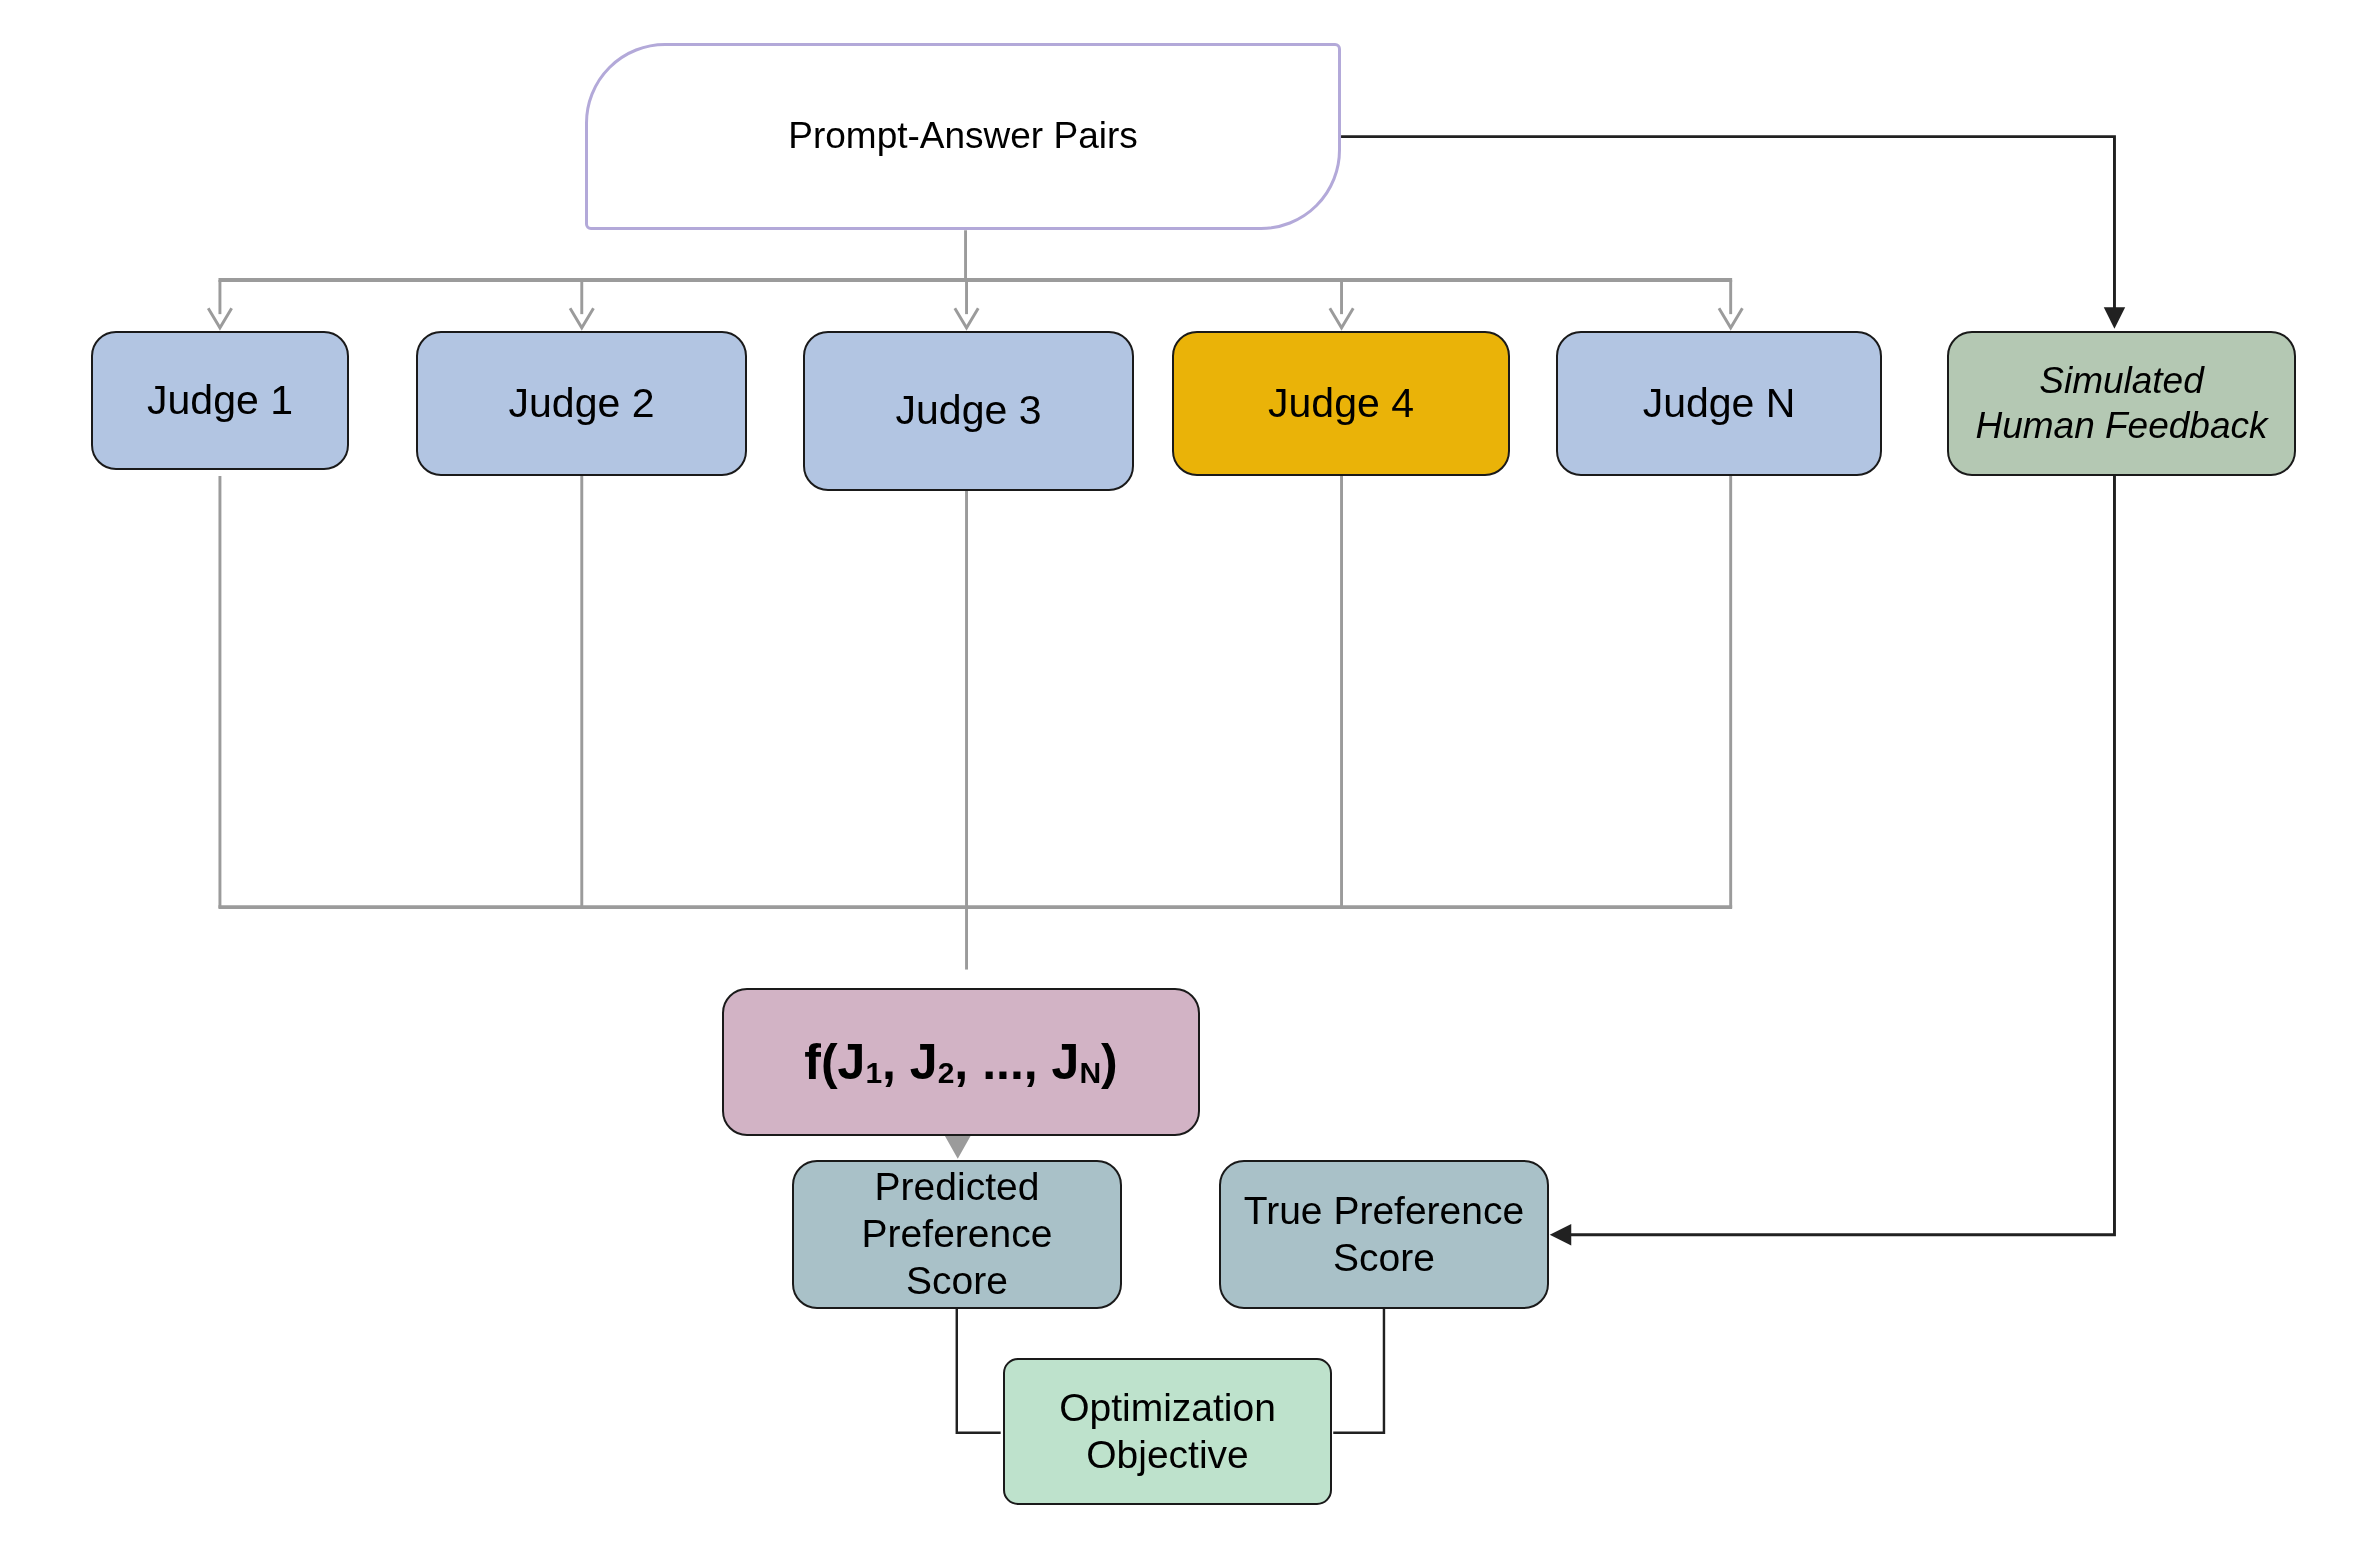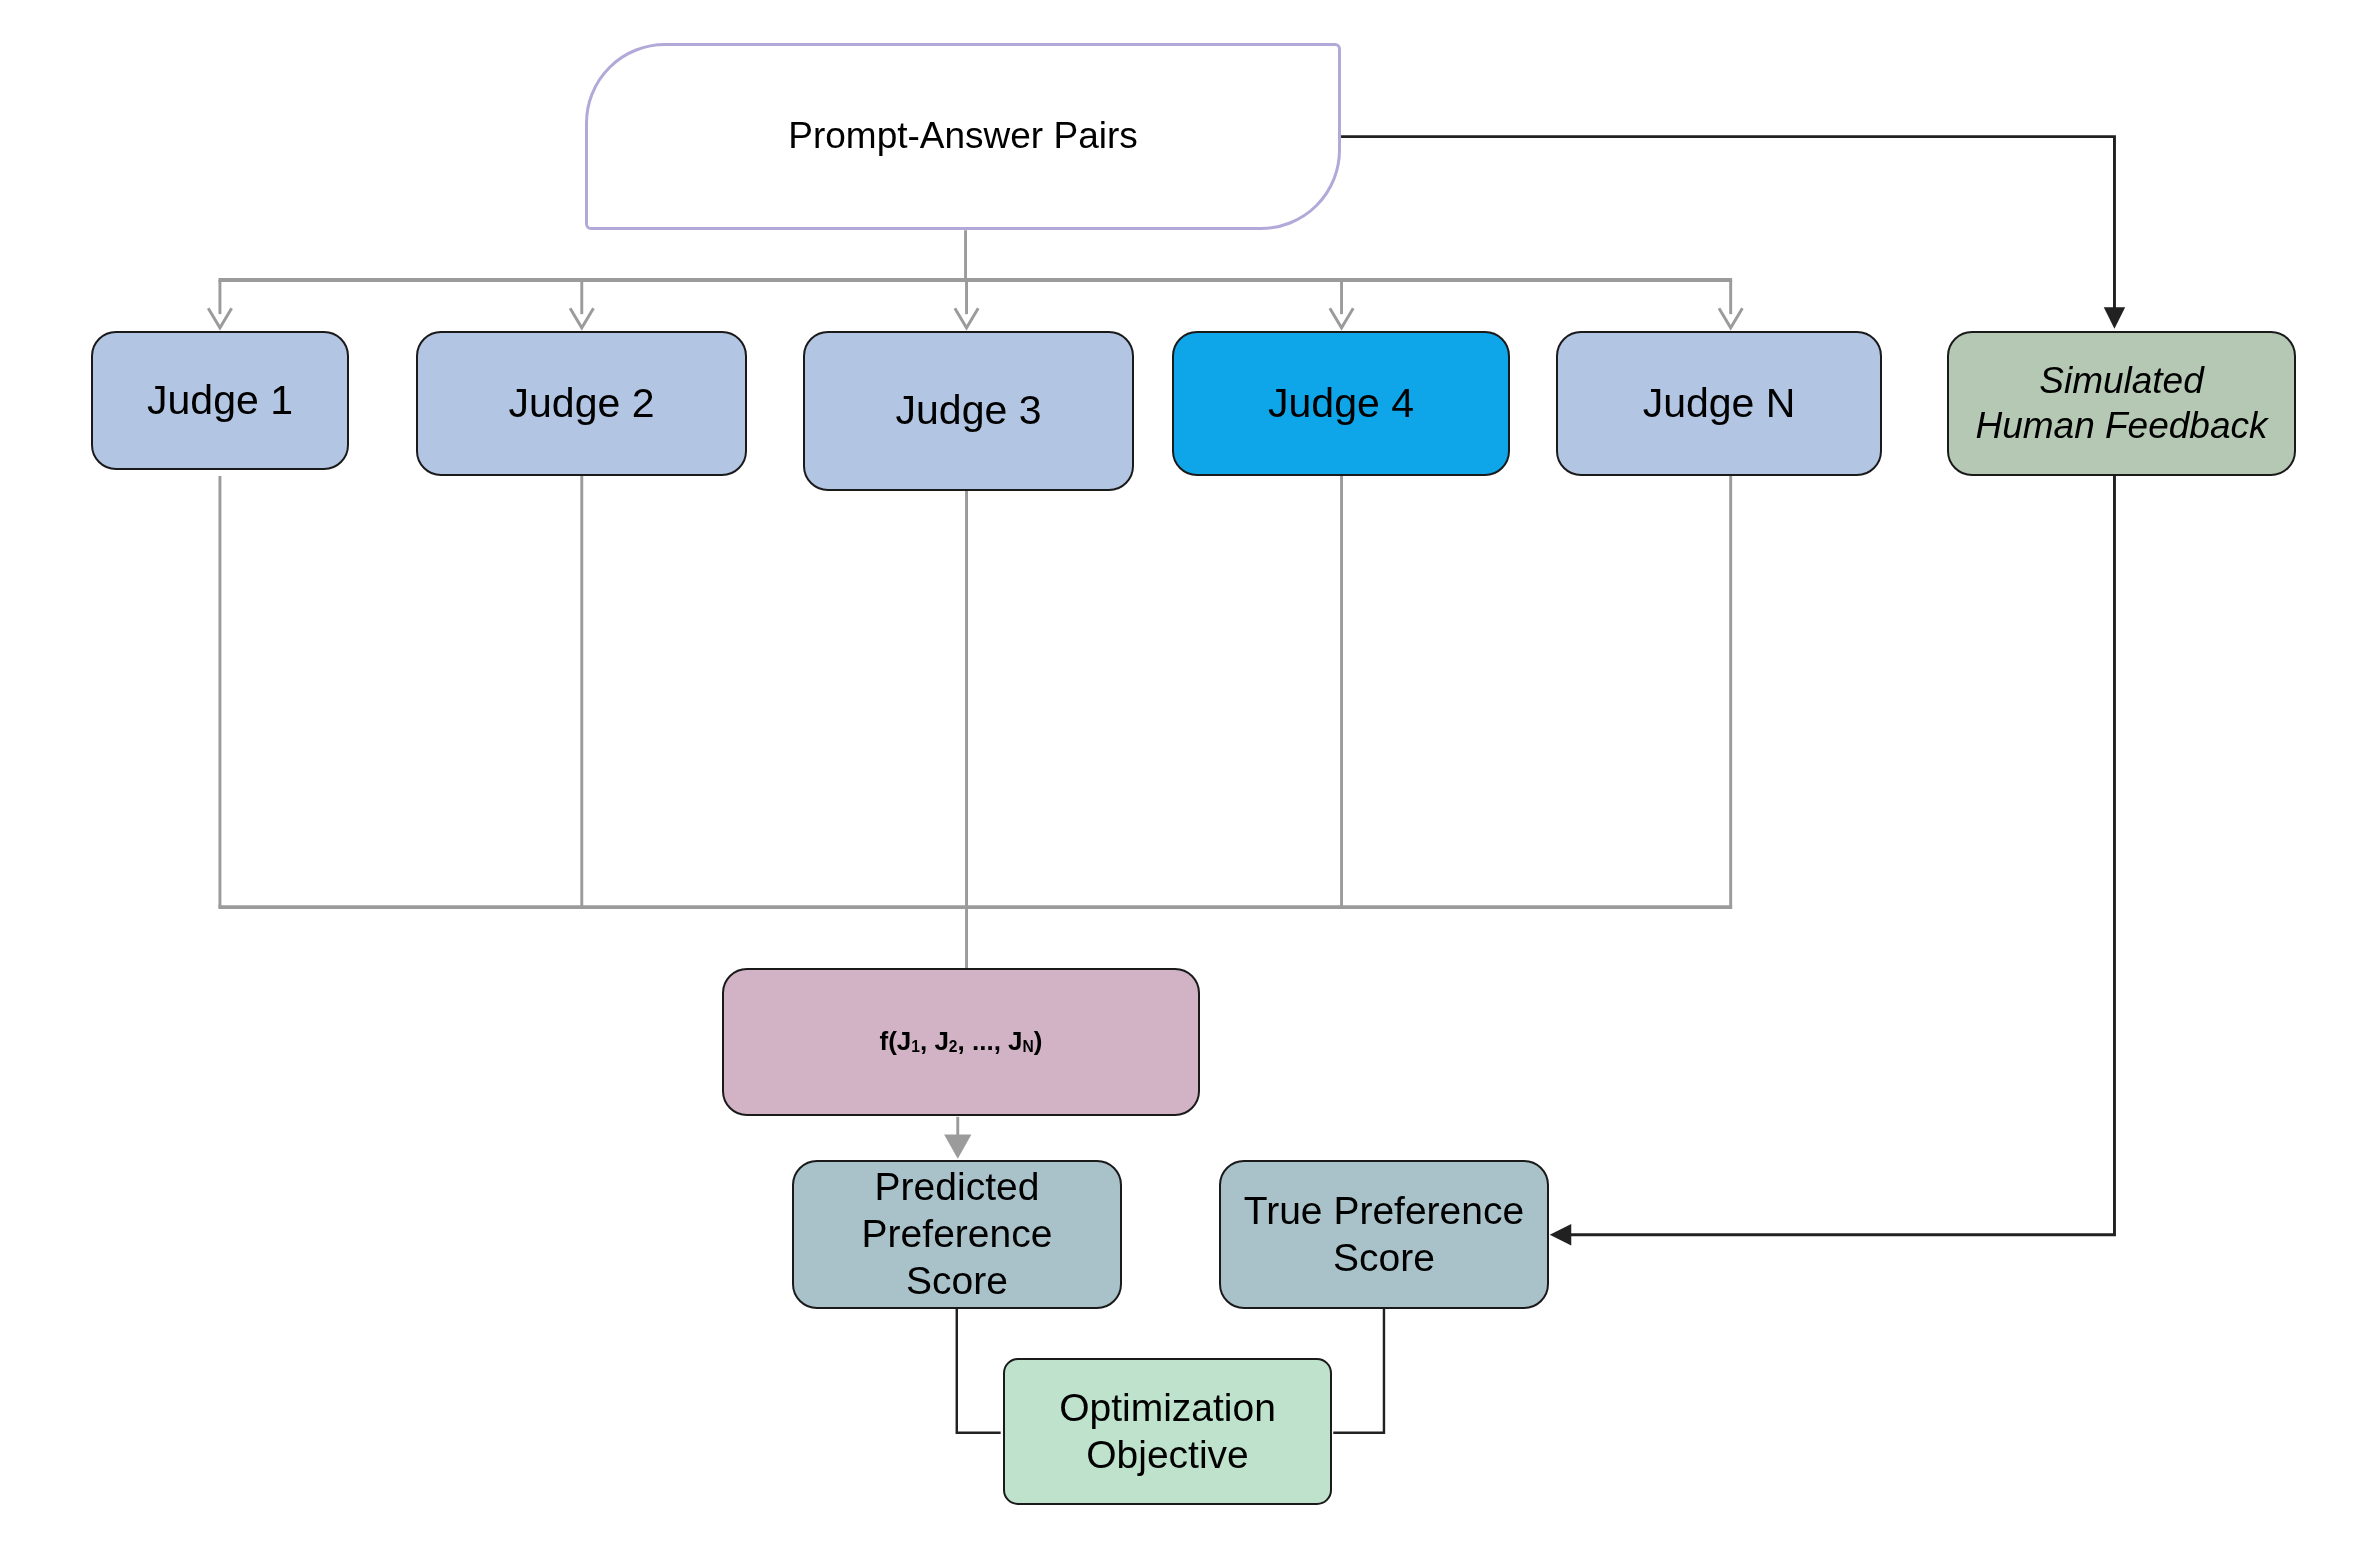--- a/index.html
+++ b/index.html
@@ -29,21 +29,21 @@
     line-height:1.2;
     box-sizing:border-box;
   }
   .node-source{
     border-width:3.9px;
     border-radius:80px 5.9px 80px 5.9px;
     font-size:37px;
   }
   .node-judge{font-size:41px;}
   .node-feedback{font-size:37px;font-style:italic;}
-  .node-aggregator{font-size:26px;font-weight:bold;}
+  .node-aggregator{font-size:50px;font-weight:bold;margin-top:20px;}
   .node-score{font-size:39px;}
   .node-objective{font-size:39px;border-radius:15px;}
   .sub{
     font-size:0.6em;
     position:relative;
     top:0.12em;
     font-weight:inherit;
   }
 </style>
 </head>
@@ -98,21 +98,21 @@
 
   <div class="node node-judge" style="left: 91px; top: 331px; width: 258px; height: 139px; background-color: rgb(178, 197, 226); border-color: rgb(26, 26, 26);">
     <div>Judge 1</div>
   </div>
   <div class="node node-judge" style="left: 416px; top: 331px; width: 331px; height: 145px; background-color: rgb(178, 197, 226); border-color: rgb(26, 26, 26);">
     <div>Judge 2</div>
   </div>
   <div class="node node-judge" style="left: 803px; top: 331px; width: 331px; height: 160px; background-color: rgb(178, 197, 226); border-color: rgb(26, 26, 26);">
     <div>Judge 3</div>
   </div>
-  <div class="node node-judge" style="left: 1172px; top: 331px; width: 338px; height: 145px; background-color: #0ea5e9; border-color: rgb(26, 26, 26);">
+  <div class="node node-judge" style="left: 1172px; top: 331px; width: 338px; height: 145px; background-color: #eab308; border-color: rgb(26, 26, 26);">
     <div>Judge 4</div>
   </div>
   <div class="node node-judge" style="left: 1556px; top: 331px; width: 326px; height: 145px; background-color: rgb(178, 197, 226); border-color: rgb(26, 26, 26);">
     <div>Judge N</div>
   </div>
 
   <div class="node node-feedback" style="left: 1947px; top: 331px; width: 349px; height: 145px; background-color: rgb(180, 200, 179); border-color: rgb(26, 26, 26);">
     <div>Simulated</div>
     <div>Human Feedback</div>
   </div>

